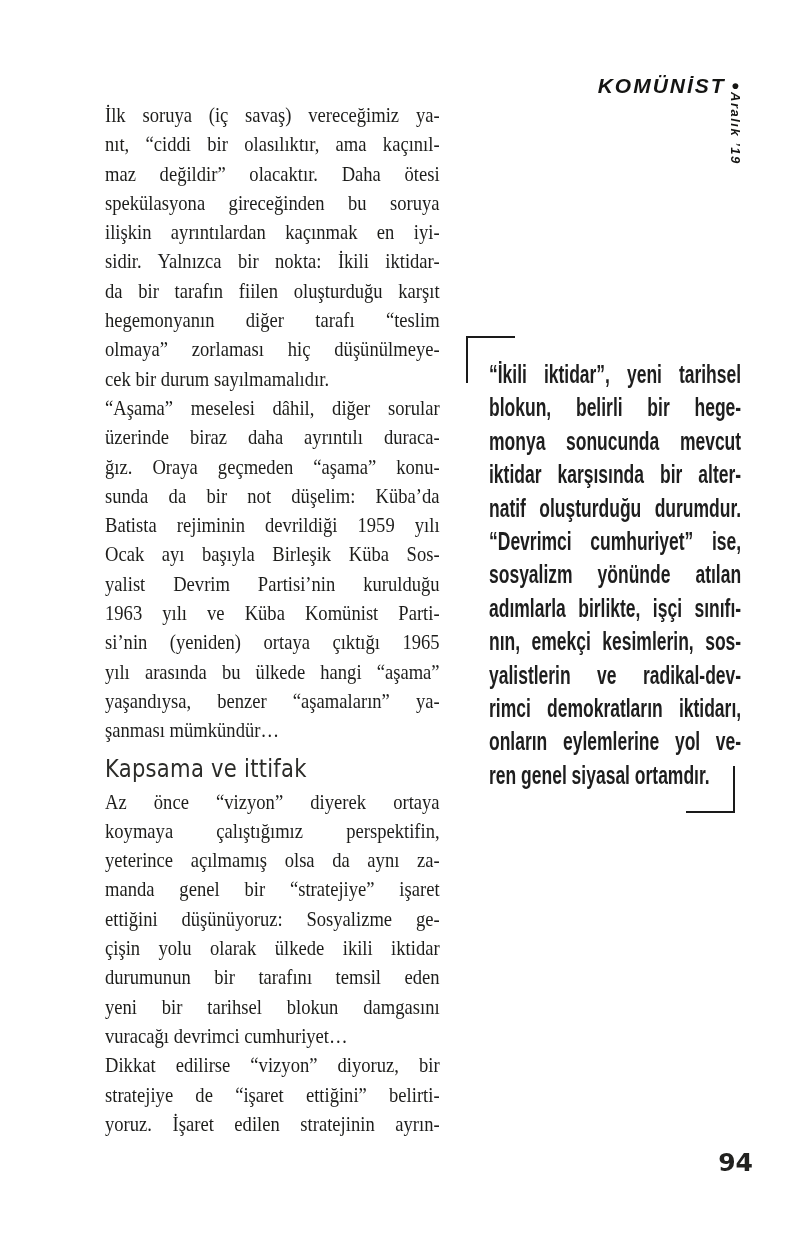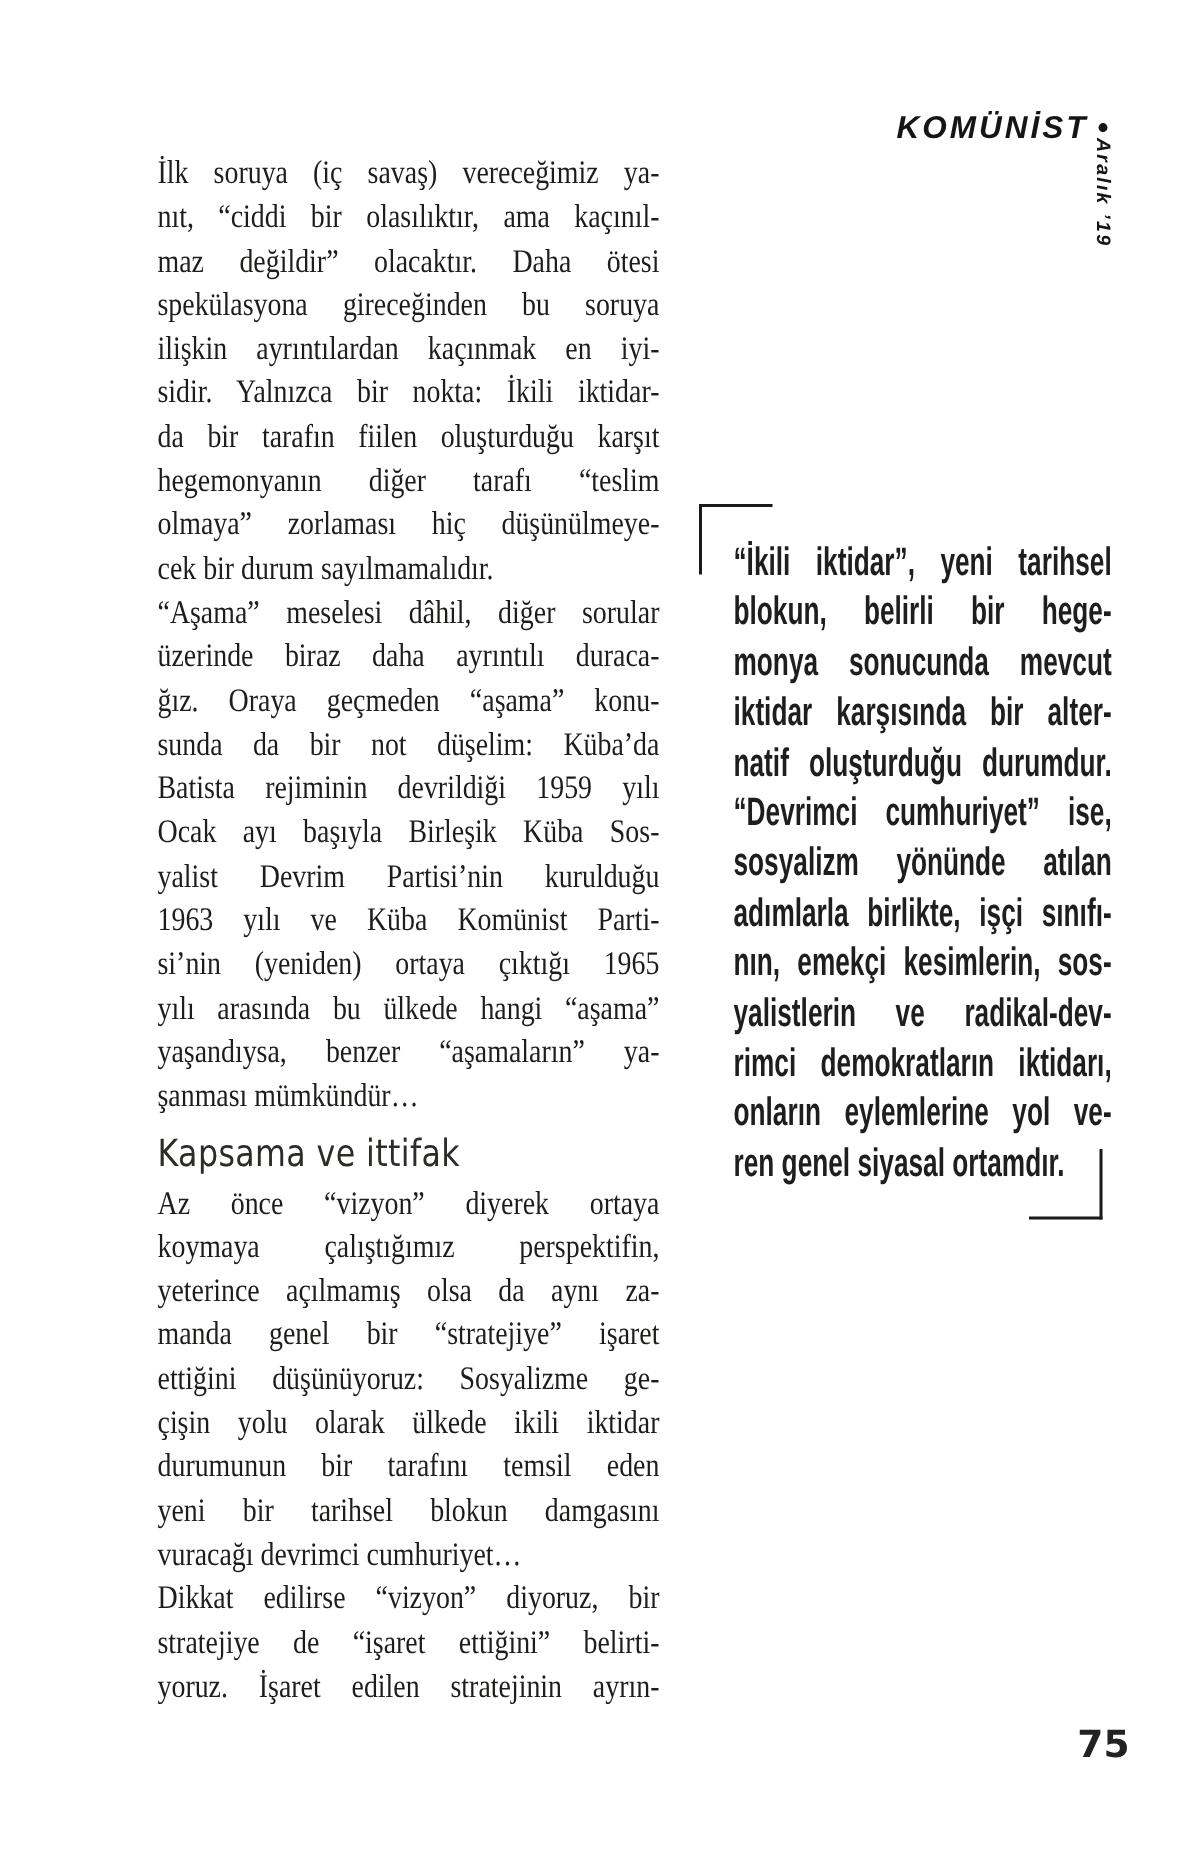--- a/index.html
+++ b/index.html
@@ -154,15 +154,15 @@
     <div class="line">adımlarla birlikte, işçi sınıfı-</div>
     <div class="line">nın, emekçi kesimlerin, sos-</div>
     <div class="line">yalistlerin ve radikal-dev-</div>
     <div class="line">rimci demokratların iktidarı,</div>
     <div class="line">onların eylemlerine yol ve-</div>
     <div class="line end">ren genel siyasal ortamdır.</div>
   </div>
 
   <div class="bracket-close"></div>
 
-  <div class="page-number">75</div>
+  <div class="page-number">94</div>
 
 </div>
 
 </body></html>

